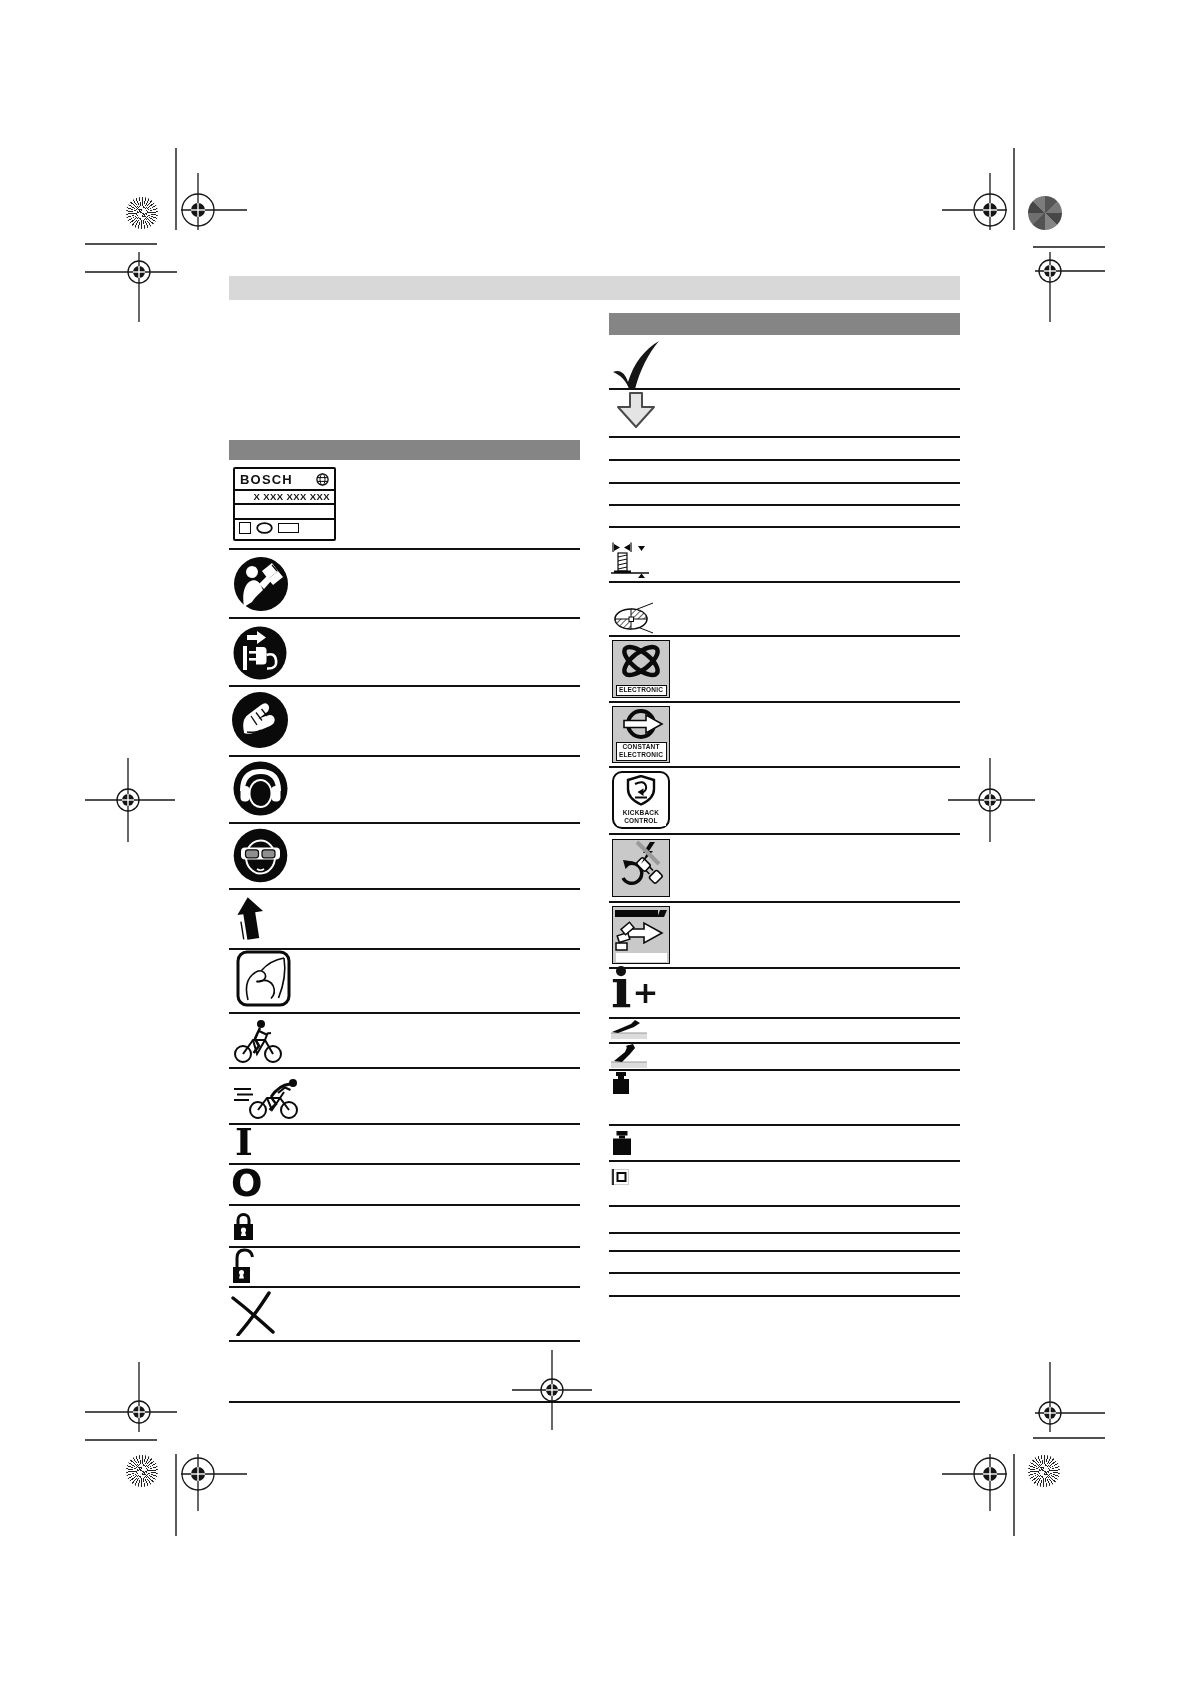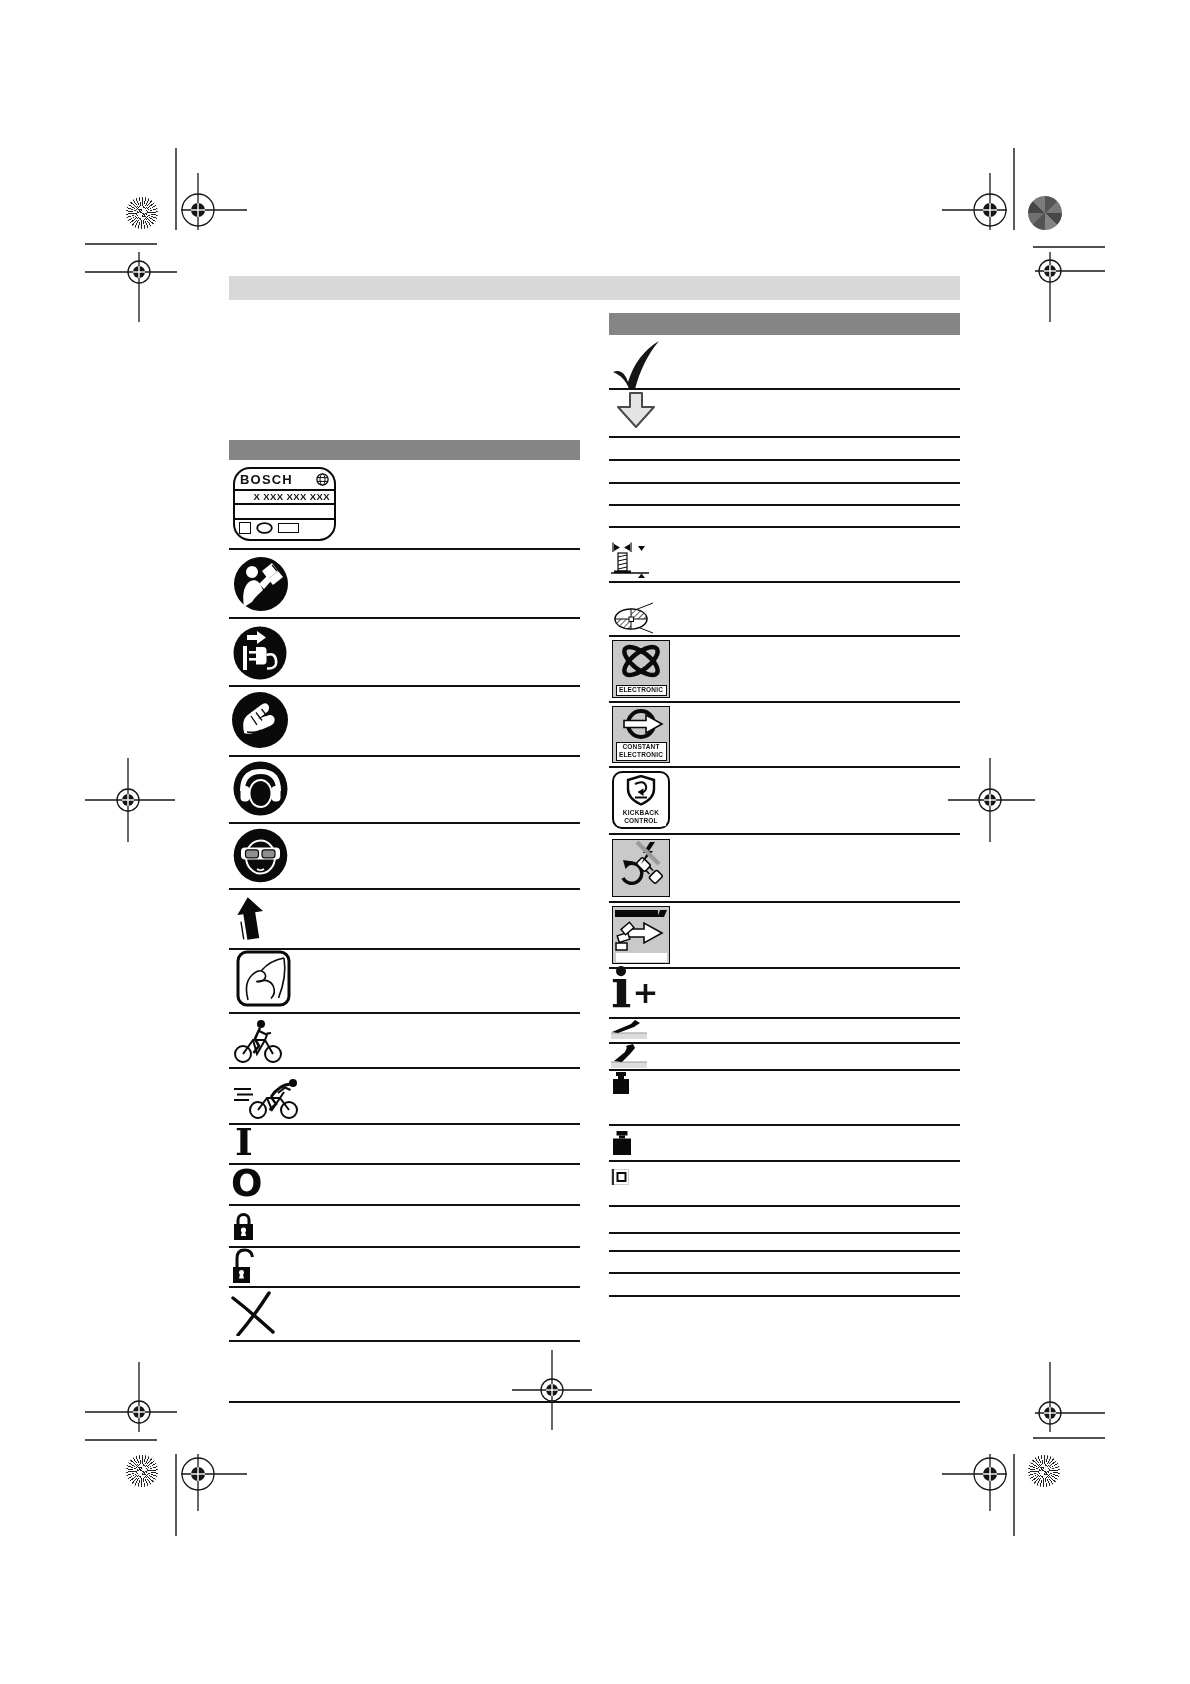--- a/index.html
+++ b/index.html
@@ -10,21 +10,21 @@
   .colbar{position:absolute;background:#858585}
   .rule{position:absolute;height:2px;background:#111}
   .starburst{position:absolute;width:32px;height:32px;border-radius:50%;
      background:repeating-conic-gradient(#222 0deg 4deg,#fbfbfb 4deg 12deg)}
   .printdisc{position:absolute;width:34px;height:34px;border-radius:50%;
      background:conic-gradient(#555 0 45deg,#787878 45deg 90deg,#474747 90deg 135deg,#848484 135deg 180deg,
      #535353 180deg 225deg,#6f6f6f 225deg 270deg,#464646 270deg 315deg,#7c7c7c 315deg)}
   #regmarks{position:absolute;left:0;top:0;pointer-events:none}
   
   #nameplate{position:absolute;left:233px;top:467px;width:103px;height:74px;background:#fff;
-     border:2.5px solid #0a0a0a;border-radius:17px;box-sizing:border-box;overflow:hidden}
+     border:2.5px solid #0a0a0a;border-radius:2px;box-sizing:border-box;overflow:hidden}
   .np-r1{display:flex;justify-content:space-between;align-items:center;height:20px;padding:0 5px}
   .np-brand{font-weight:700;font-size:13px;letter-spacing:1.2px}
   .np-line{height:2px;background:#0a0a0a}
   .np-num{font-weight:700;font-size:9.5px;line-height:12px;text-align:right;padding-right:4px;letter-spacing:.4px}
   .np-gap{height:13px}
   .np-shapes{display:flex;align-items:center;gap:5px;padding:2px 0 0 4px}
   .np-sq{width:10px;height:10px;border:1.8px solid #0a0a0a}
   .np-rect{width:19px;height:8px;border:1.8px solid #0a0a0a}
   
   .badge{position:absolute;width:58px;background:#c9c9c9;border:1.5px solid #0a0a0a;box-sizing:border-box;

